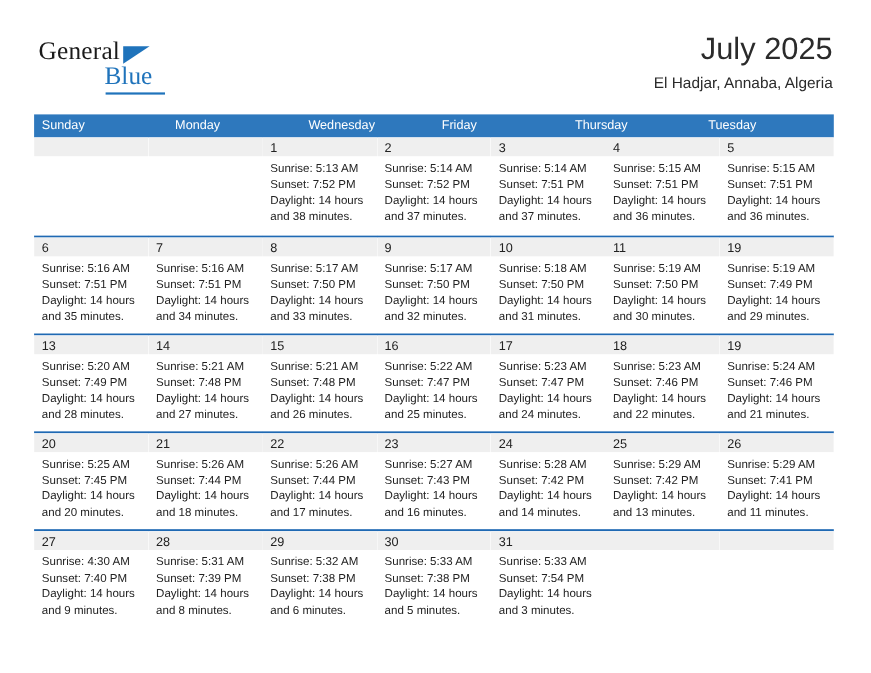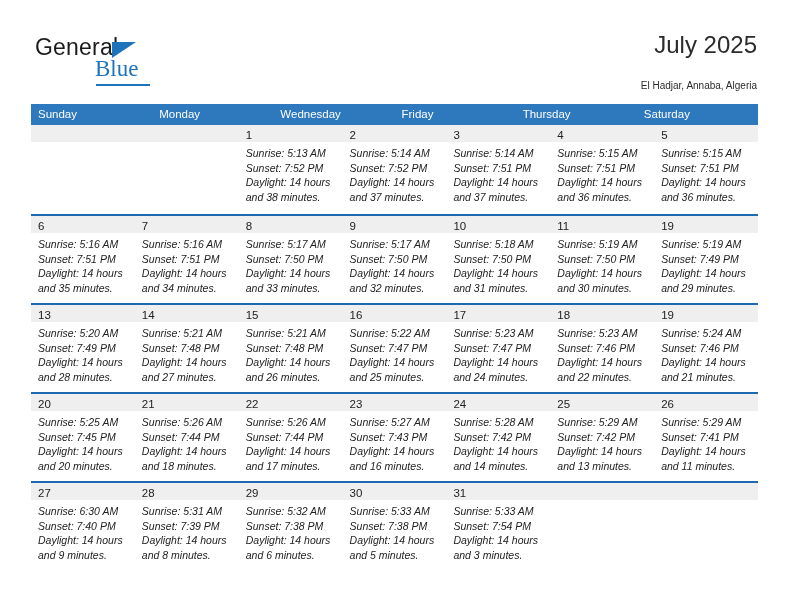--- a/index.html
+++ b/index.html
@@ -36,21 +36,21 @@
     width: 200px;
     height: 56px;
   }
   .logo-general {
     position: absolute;
     left: 0;
     top: 0;
     font-size: 23px;
     letter-spacing: 0.2px;
     color: #1b1b1b;
-    font-family: Liberation Sans, sans-serif;
+    font-family: Liberation Serif, serif;
   }
   .logo-tri {
     position: absolute;
     left: 77px;
     top: 8px;
     width: 0;
     height: 0;
     border-left: 24px solid #1f73bb;
     border-bottom: 16px solid transparent;
   }
@@ -71,30 +71,30 @@
     background: #1f73bb;
   }
 
   .title-wrap {
     position: absolute;
     right: 0;
     top: 0;
     text-align: right;
   }
   .cal-title {
-    font-size: 24px;
+    font-size: 28px;
     color: #2b2b2b;
     line-height: 34px;
     white-space: nowrap;
   }
   .cal-subtitle {
-    font-size: 10px;
+    font-size: 14px;
     color: #2b2b2b;
     line-height: 20px;
-    margin-top: 14px;
+    margin-top: 3px;
     white-space: nowrap;
   }
 
   
   .calendar {
     position: absolute;
     left: 31px;
     top: 104px;
     width: 727px;
   }
@@ -137,21 +137,20 @@
   .daynum {
     font-size: 11.5px;
     color: #222222;
     line-height: 17px;
   }
   .day-info {
     padding: 4px 7px 0 7px;
     font-size: 10.5px;
     line-height: 14.6px;
     color: #222222;
-    font-style: italic;
   }
   .day-info div {
     white-space: nowrap;
   }
   .day.empty .daynum-band {
     background: #efefef;
   }
 </style>
 </head>
 <body>
@@ -174,21 +173,21 @@
 
   </div>
 
   <div class="calendar">
     <div class="weekdays">
         <div class="weekday">Sunday</div>
         <div class="weekday">Monday</div>
         <div class="weekday">Wednesday</div>
         <div class="weekday">Friday</div>
         <div class="weekday">Thursday</div>
-        <div class="weekday">Saturday</div>
+        <div class="weekday">Tuesday</div>
       </div>
     <div class="weeks">
         <div class="week">
           <div class="day empty">
             <div class="daynum-band"><span class="daynum"></span></div>
           </div>
           <div class="day empty">
             <div class="daynum-band"><span class="daynum"></span></div>
           </div>
           <div class="day">
@@ -429,21 +428,21 @@
               <div>Sunset: 7:41 PM</div>
               <div>Daylight: 14 hours</div>
               <div>and 11 minutes.</div>
             </div>
           </div>
         </div>
         <div class="week">
           <div class="day">
             <div class="daynum-band"><span class="daynum">27</span></div>
             <div class="day-info">
-              <div>Sunrise: 6:30 AM</div>
+              <div>Sunrise: 4:30 AM</div>
               <div>Sunset: 7:40 PM</div>
               <div>Daylight: 14 hours</div>
               <div>and 9 minutes.</div>
             </div>
           </div>
           <div class="day">
             <div class="daynum-band"><span class="daynum">28</span></div>
             <div class="day-info">
               <div>Sunrise: 5:31 AM</div>
               <div>Sunset: 7:39 PM</div>

